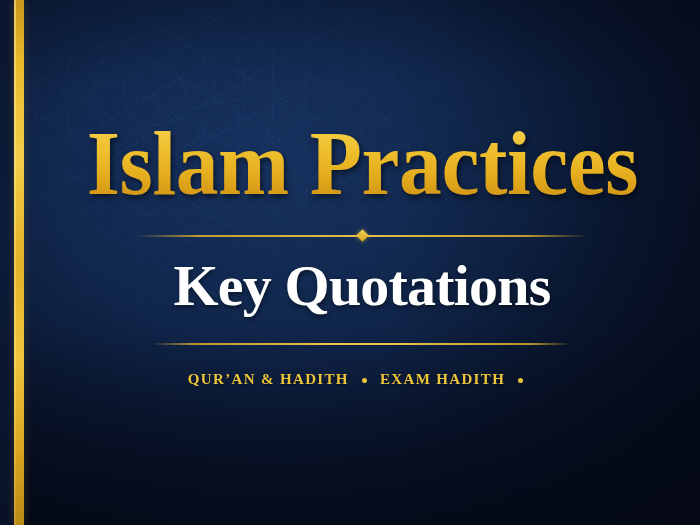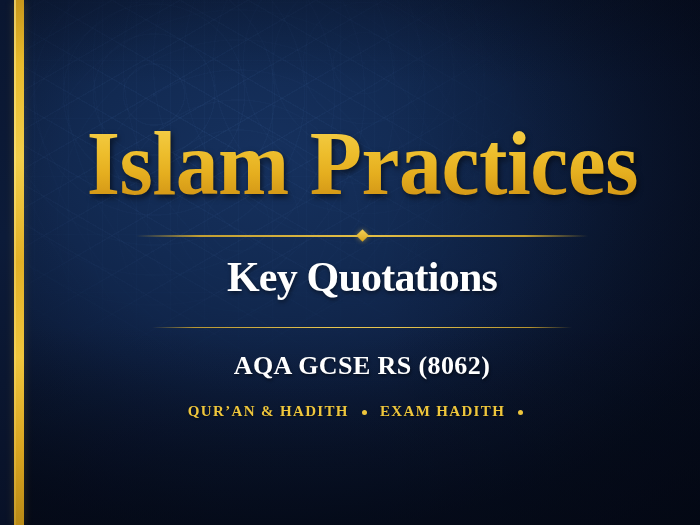--- a/index.html
+++ b/index.html
@@ -143,21 +143,21 @@
     width: 9px;
     height: 9px;
     transform: rotate(45deg);
     background: linear-gradient(135deg, #f5d358, #d8a31c);
     box-shadow: 0 0 5px rgba(240,200,70,0.5);
     z-index: 2;
   }
 
   .subtitle {
     margin-top: 10px;
-    font-size: 42px;
+    font-size: 58px;
     line-height: 1.02;
     font-weight: 700;
     color: #ffffff;
     letter-spacing: -0.8px;
     white-space: nowrap;
     text-shadow: 1px 2px 4px rgba(0,0,0,0.5);
   }
 
   .divider-plain {
     position: relative;
@@ -229,21 +229,20 @@
       <div class="rule"></div>
       <div class="diamond"></div>
     </div>
 
     <div class="subtitle">Key Quotations</div>
 
     <div class="divider-plain">
       <div class="rule"></div>
     </div>
 
-    <div class="course-line">AQA GCSE RS (8062)</div>
 
     <div class="tagline">
       <span>QUR’AN &amp; HADITH</span>
       <span class="sep"></span>
       <span>EXAM HADITH</span>
       <span class="sep"></span>
     </div>
 
   </div>
 </div>

